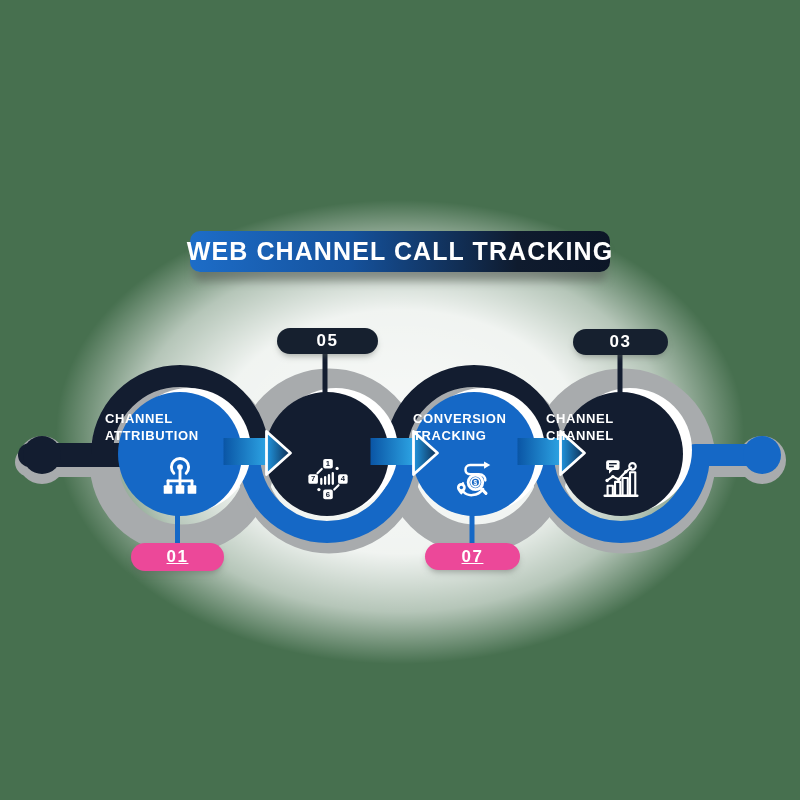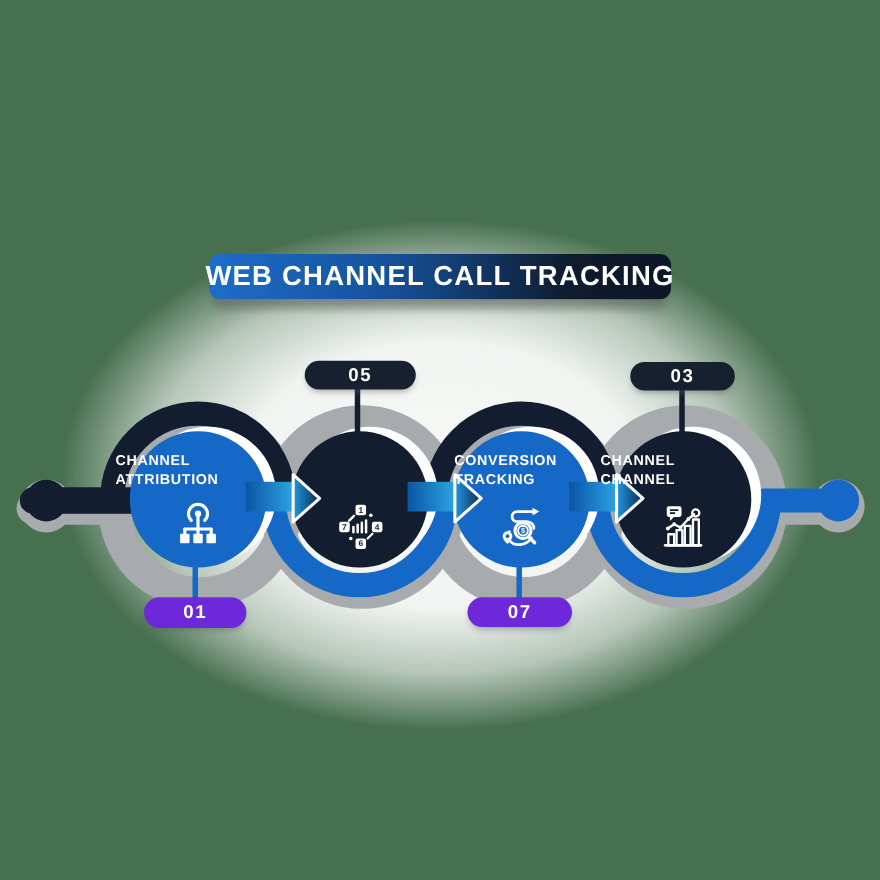--- a/index.html
+++ b/index.html
@@ -32,21 +32,21 @@
     position:absolute;top:410px;width:150px;text-align:left;
     color:#fff;font-weight:bold;font-size:13px;line-height:17px;letter-spacing:.6px;
   }
   .step-label span{display:block;}
   .step-icon{position:absolute;top:456px;width:46px;height:46px;}
   .badge{
     position:absolute;display:flex;align-items:center;justify-content:center;
     color:#fff;font-weight:bold;font-size:17px;letter-spacing:1.5px;
     border-radius:14px;box-shadow:0 4px 6px -2px rgba(90,96,90,0.5);
   }
-  .badge.blue{background:#6d28d9;}
+  .badge.blue{background:#ec4899;text-decoration:underline;}
   .badge.navy{background:#16202F;}
 </style>
 </head>
 <body>
 
 <div class="stage">
   <div class="glow"></div>
 
   <svg class="art" width="800" height="800" viewBox="0 0 800 800">
     <defs>

